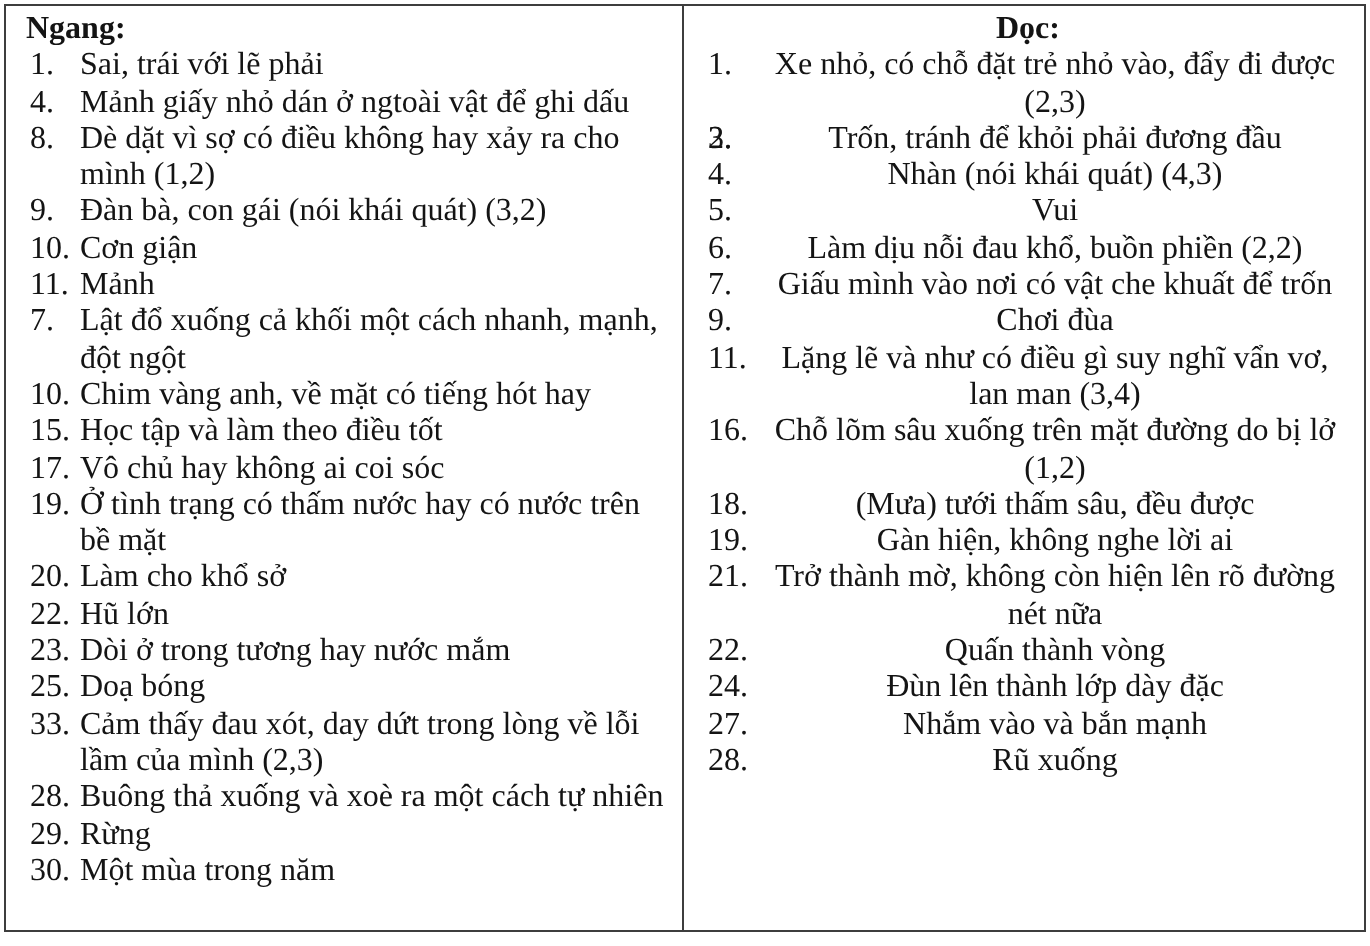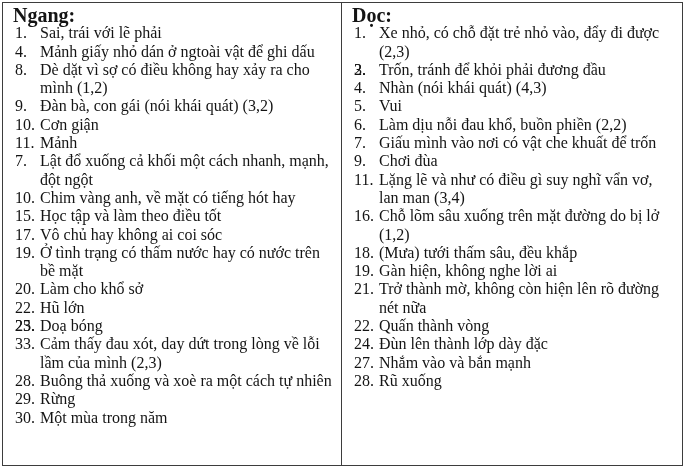--- a/index.html
+++ b/index.html
@@ -29,24 +29,25 @@
     box-sizing: border-box;
     overflow: hidden;
     padding: 3px 6px 0 12px;
   }
   .cell-across {
     width: 339px;
     border-right: 1px solid #3d3d3d;
   }
   .cell-down {
     flex: 1;
+    text-align: center;
   }
   .heading {
     font-weight: bold;
-    font-size: 20px;
+    font-size: 16px;
     line-height: 18.3px;
     margin-left: -2px;
     white-space: nowrap;
   }
   .clue {
     position: relative;
     padding-left: 25px;
     font-size: 16px;
     line-height: 18.3px;
   }
@@ -112,20 +113,21 @@
         <div class="clue">
         <span class="num">20.</span>
         <span class="txt">Làm cho khổ sở</span>
       </div>
         <div class="clue">
         <span class="num">22.</span>
         <span class="txt">Hũ lớn</span>
       </div>
         <div class="clue">
         <span class="num">23.</span>
+        <span class="txt">Dòi ở trong tương hay nước mắm</span>
       </div>
         <div class="clue">
         <span class="num">25.</span>
         <span class="txt">Doạ bóng</span>
       </div>
         <div class="clue">
         <span class="num">33.</span>
         <span class="txt">Cảm thấy đau xót, day dứt trong lòng về lỗi lầm của mình (2,3)</span>
       </div>
         <div class="clue">
@@ -180,21 +182,21 @@
         <div class="clue">
         <span class="num">11.</span>
         <span class="txt">Lặng lẽ và như có điều gì suy nghĩ vẩn vơ, lan man (3,4)</span>
       </div>
         <div class="clue">
         <span class="num">16.</span>
         <span class="txt">Chỗ lõm sâu xuống trên mặt đường do bị lở (1,2)</span>
       </div>
         <div class="clue">
         <span class="num">18.</span>
-        <span class="txt">(Mưa) tưới thấm sâu, đều khắp</span>
+        <span class="txt">(Mưa) tưới thấm sâu, đều được</span>
       </div>
         <div class="clue">
         <span class="num">19.</span>
         <span class="txt">Gàn hiện, không nghe lời ai</span>
       </div>
         <div class="clue">
         <span class="num">21.</span>
         <span class="txt">Trở thành mờ, không còn hiện lên rõ đường nét nữa</span>
       </div>
         <div class="clue">

